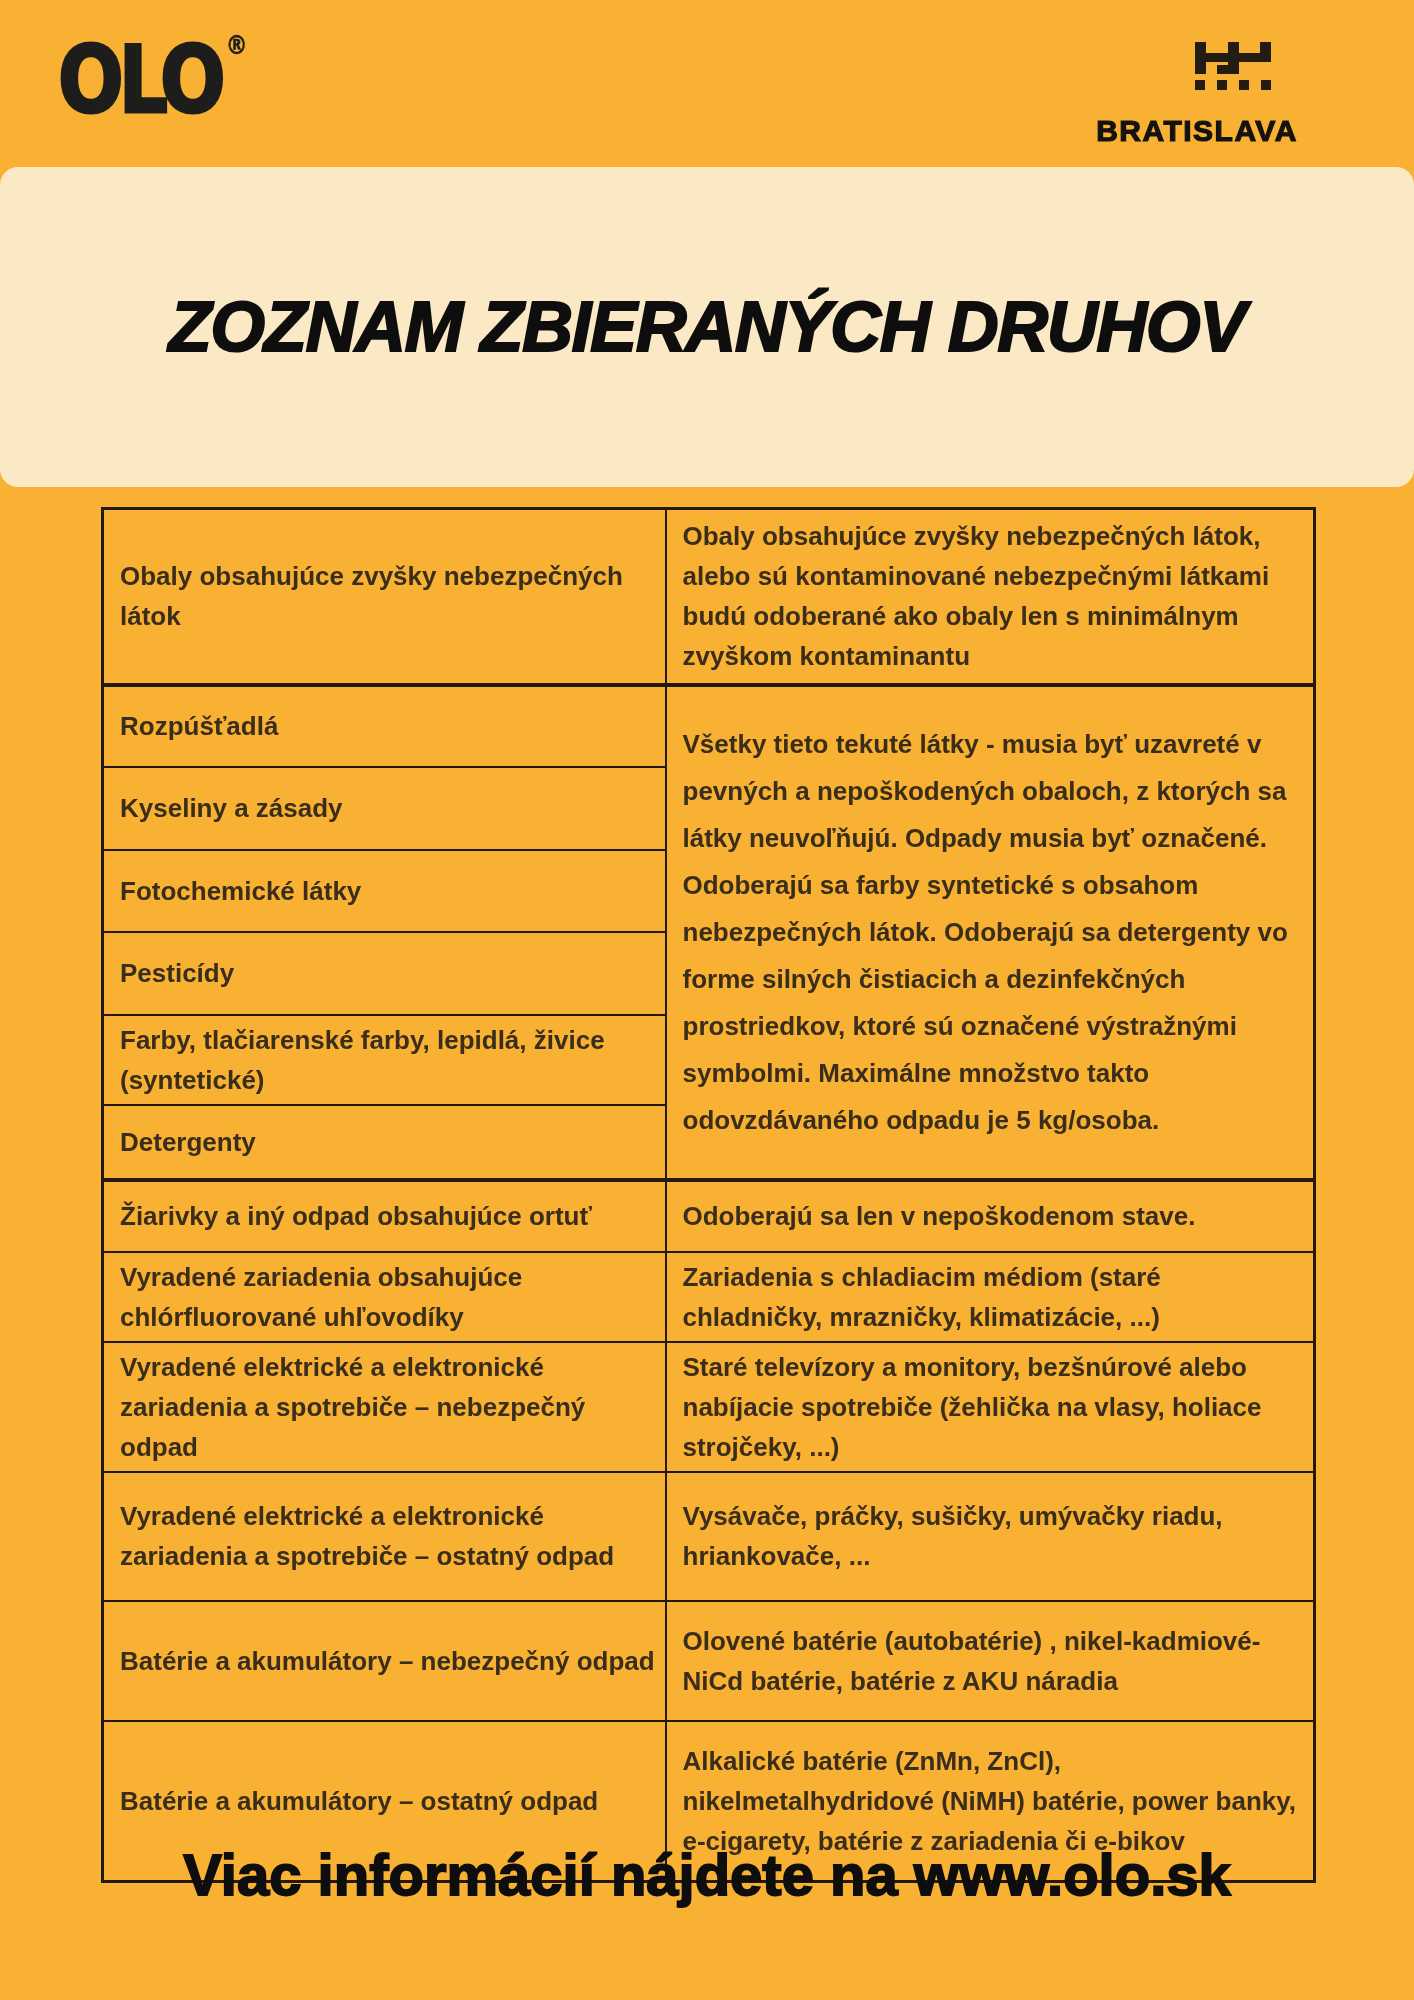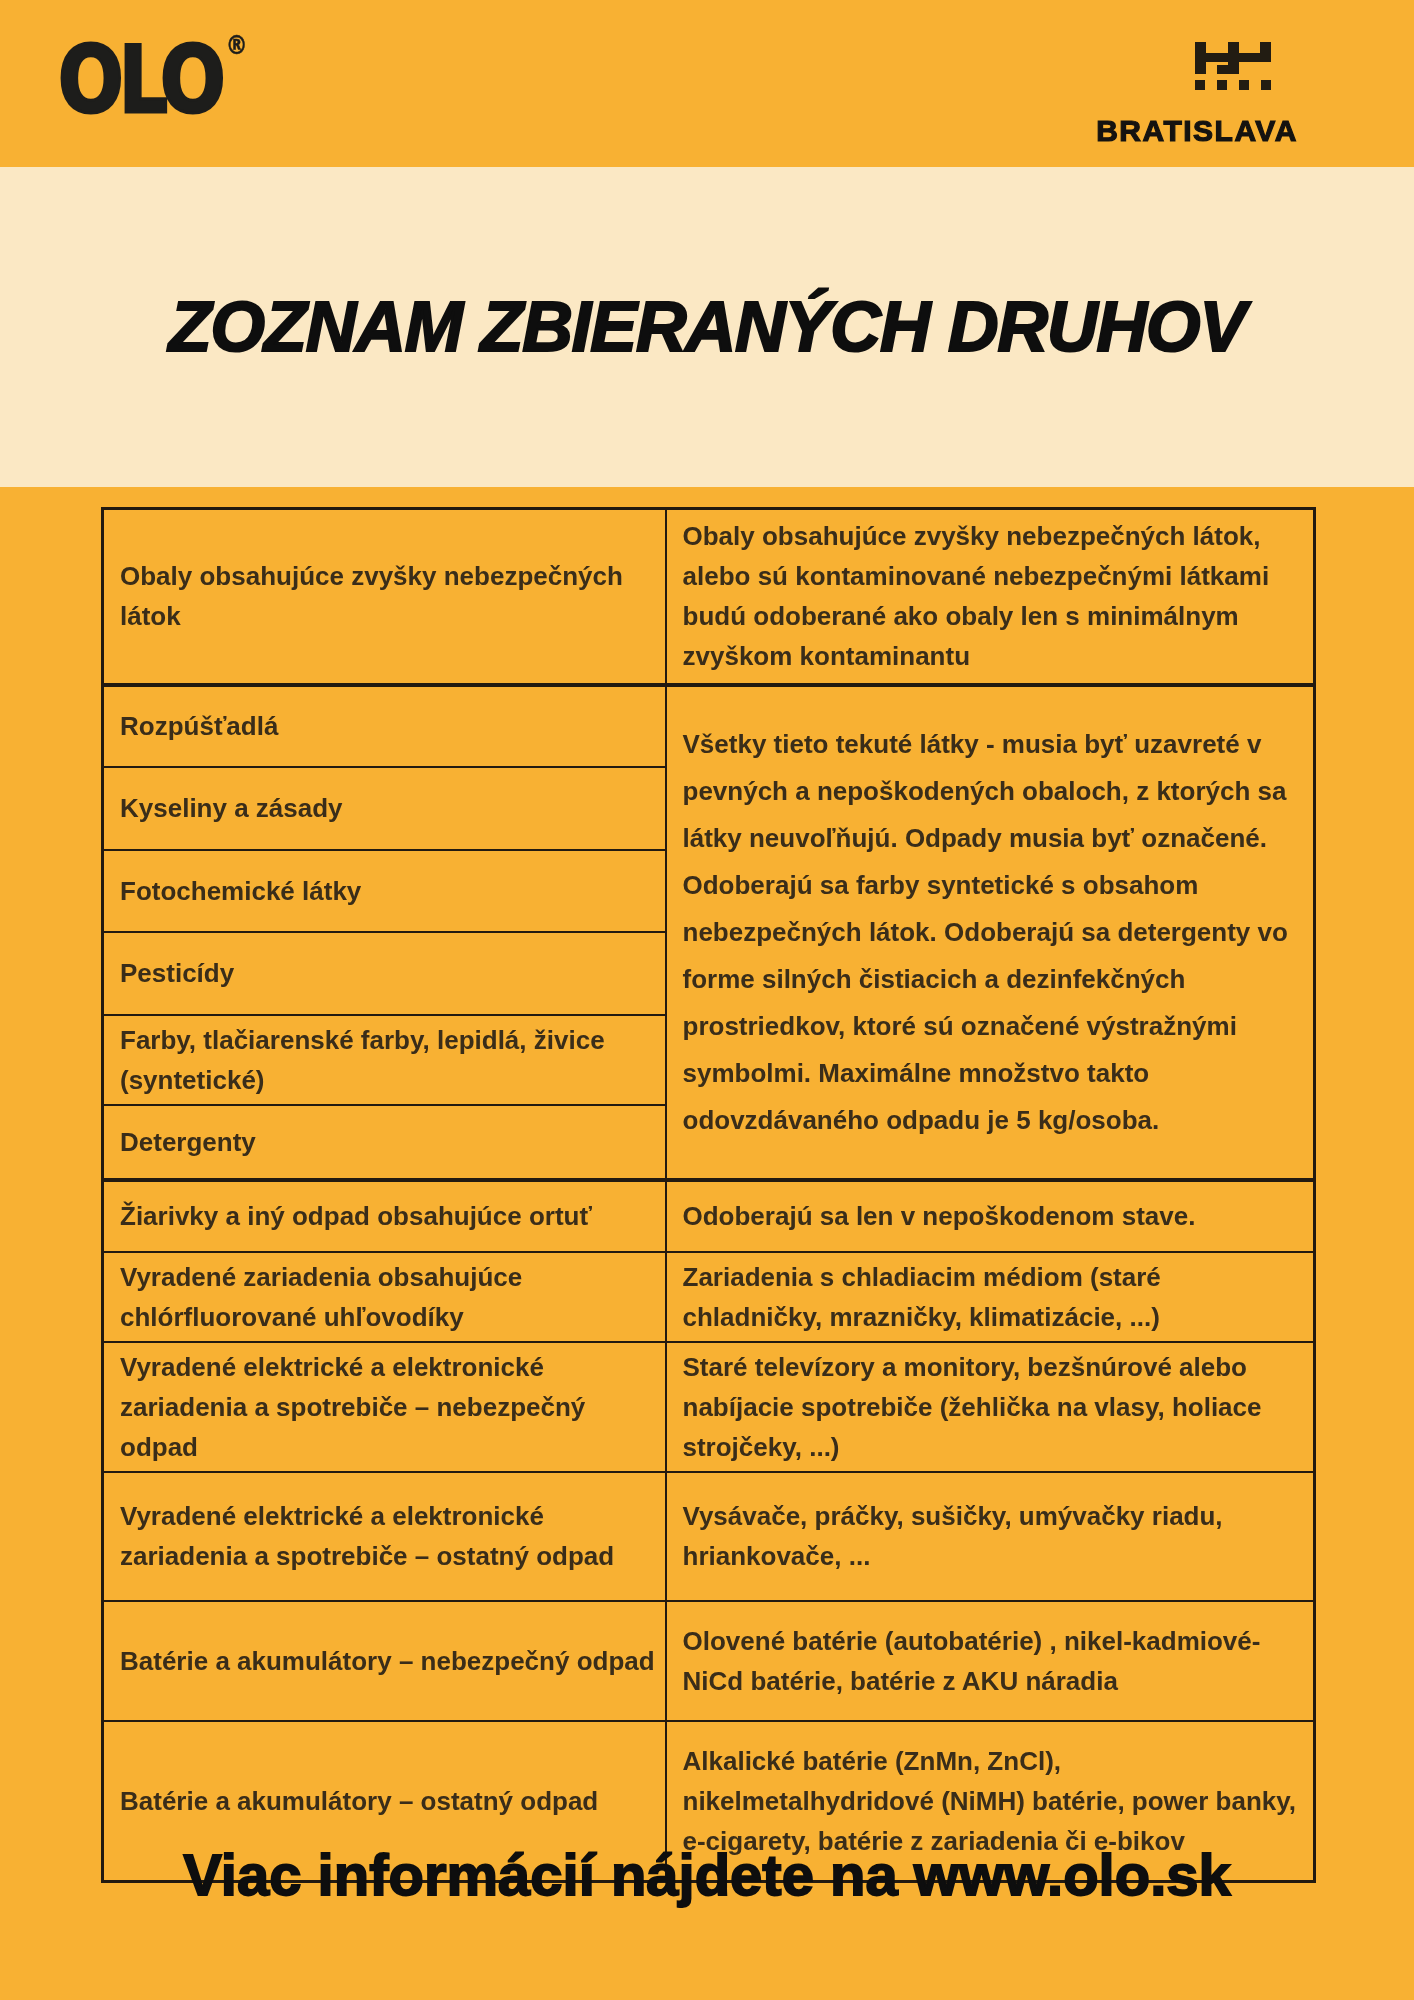--- a/index.html
+++ b/index.html
@@ -47,21 +47,21 @@
     -webkit-text-stroke: 1.2px #151310;
     white-space: nowrap;
   }
 
   
   .title-band {
     position: absolute; top: 167px; left: 0;
     width: 1414px; height: 320px;
     background: #FBE8C4;
     display: flex; flex-direction: column;
-    justify-content: center; align-items: center;
+    justify-content: center; align-items: center; border-radius: 18px;
   }
   .title-line {
     font-size: 70px;
     font-weight: bold;
     font-style: italic;
     color: #0e0e0e;
     -webkit-text-stroke: 2.2px #0e0e0e;
     line-height: 104px;
     letter-spacing: -1px;
     white-space: nowrap;

